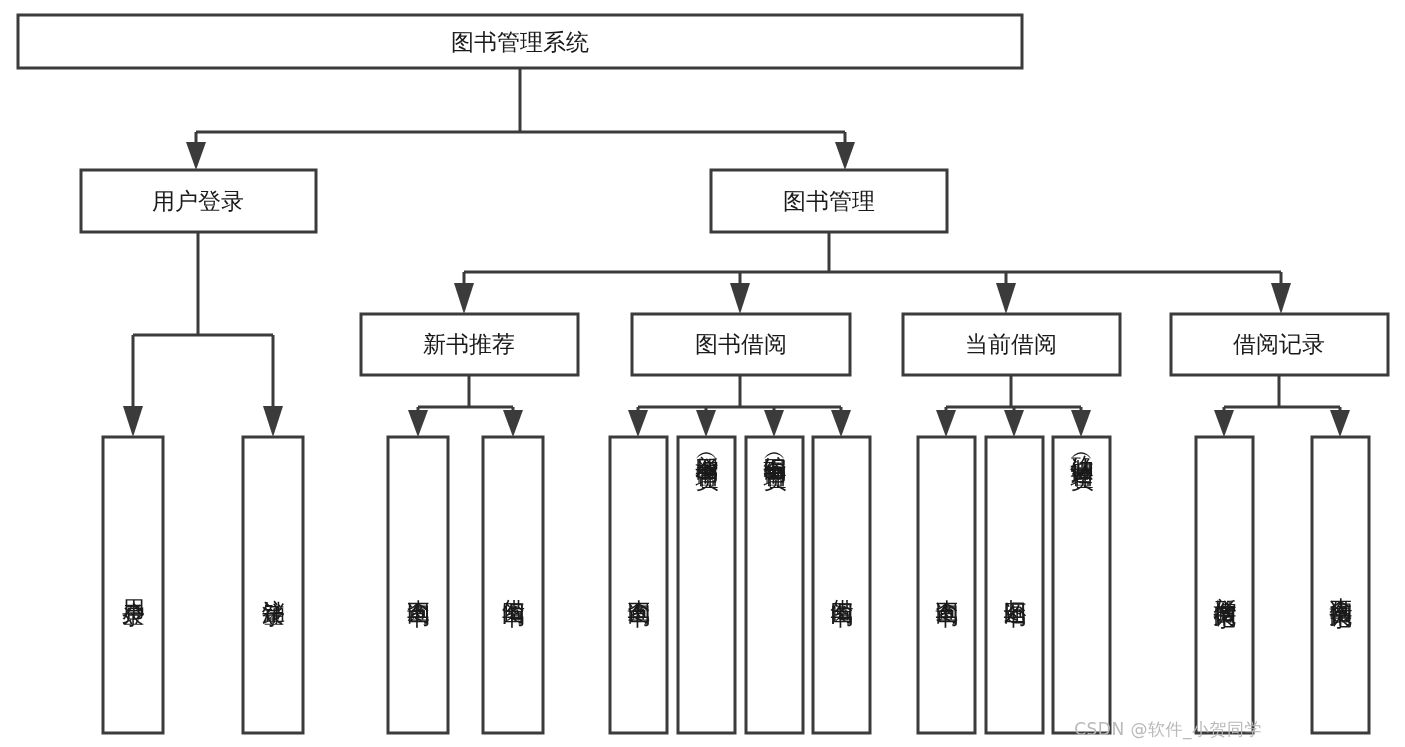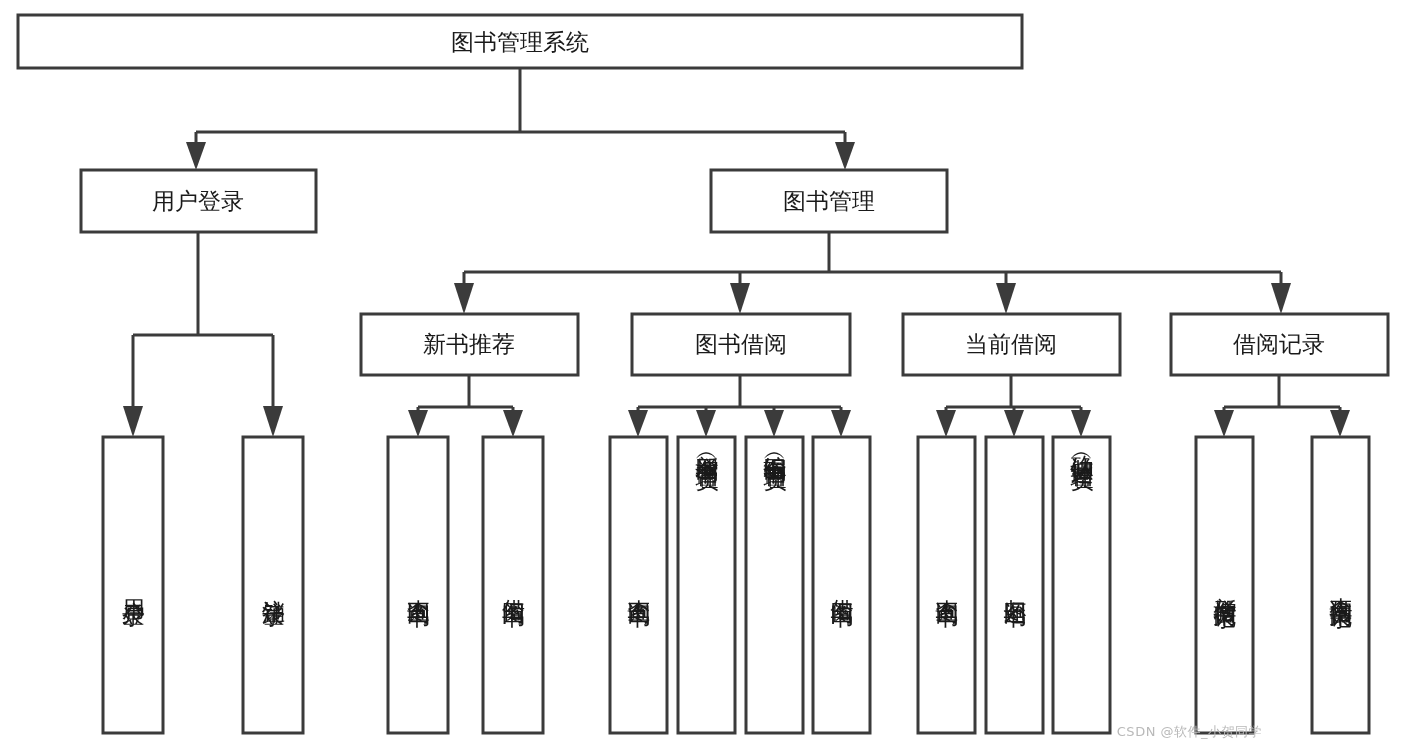--- a/index.html
+++ b/index.html
@@ -64,21 +64,21 @@
     letter-spacing: 2px;
     color: #1a1a1a;
     white-space: nowrap;
     text-align: center;
   }
   #watermark {
     position: absolute;
     right: 10px;
     bottom: 6px;
     font-family: "DejaVu Sans", "Liberation Sans", sans-serif;
-    font-size: 13px;
+    font-size: 17px;
     color: #b9b9b9;
     letter-spacing: 0.5px;
     white-space: nowrap;
   }
 </style>
 </head>
 <body>
 
 <div id="diagram-root">
 

